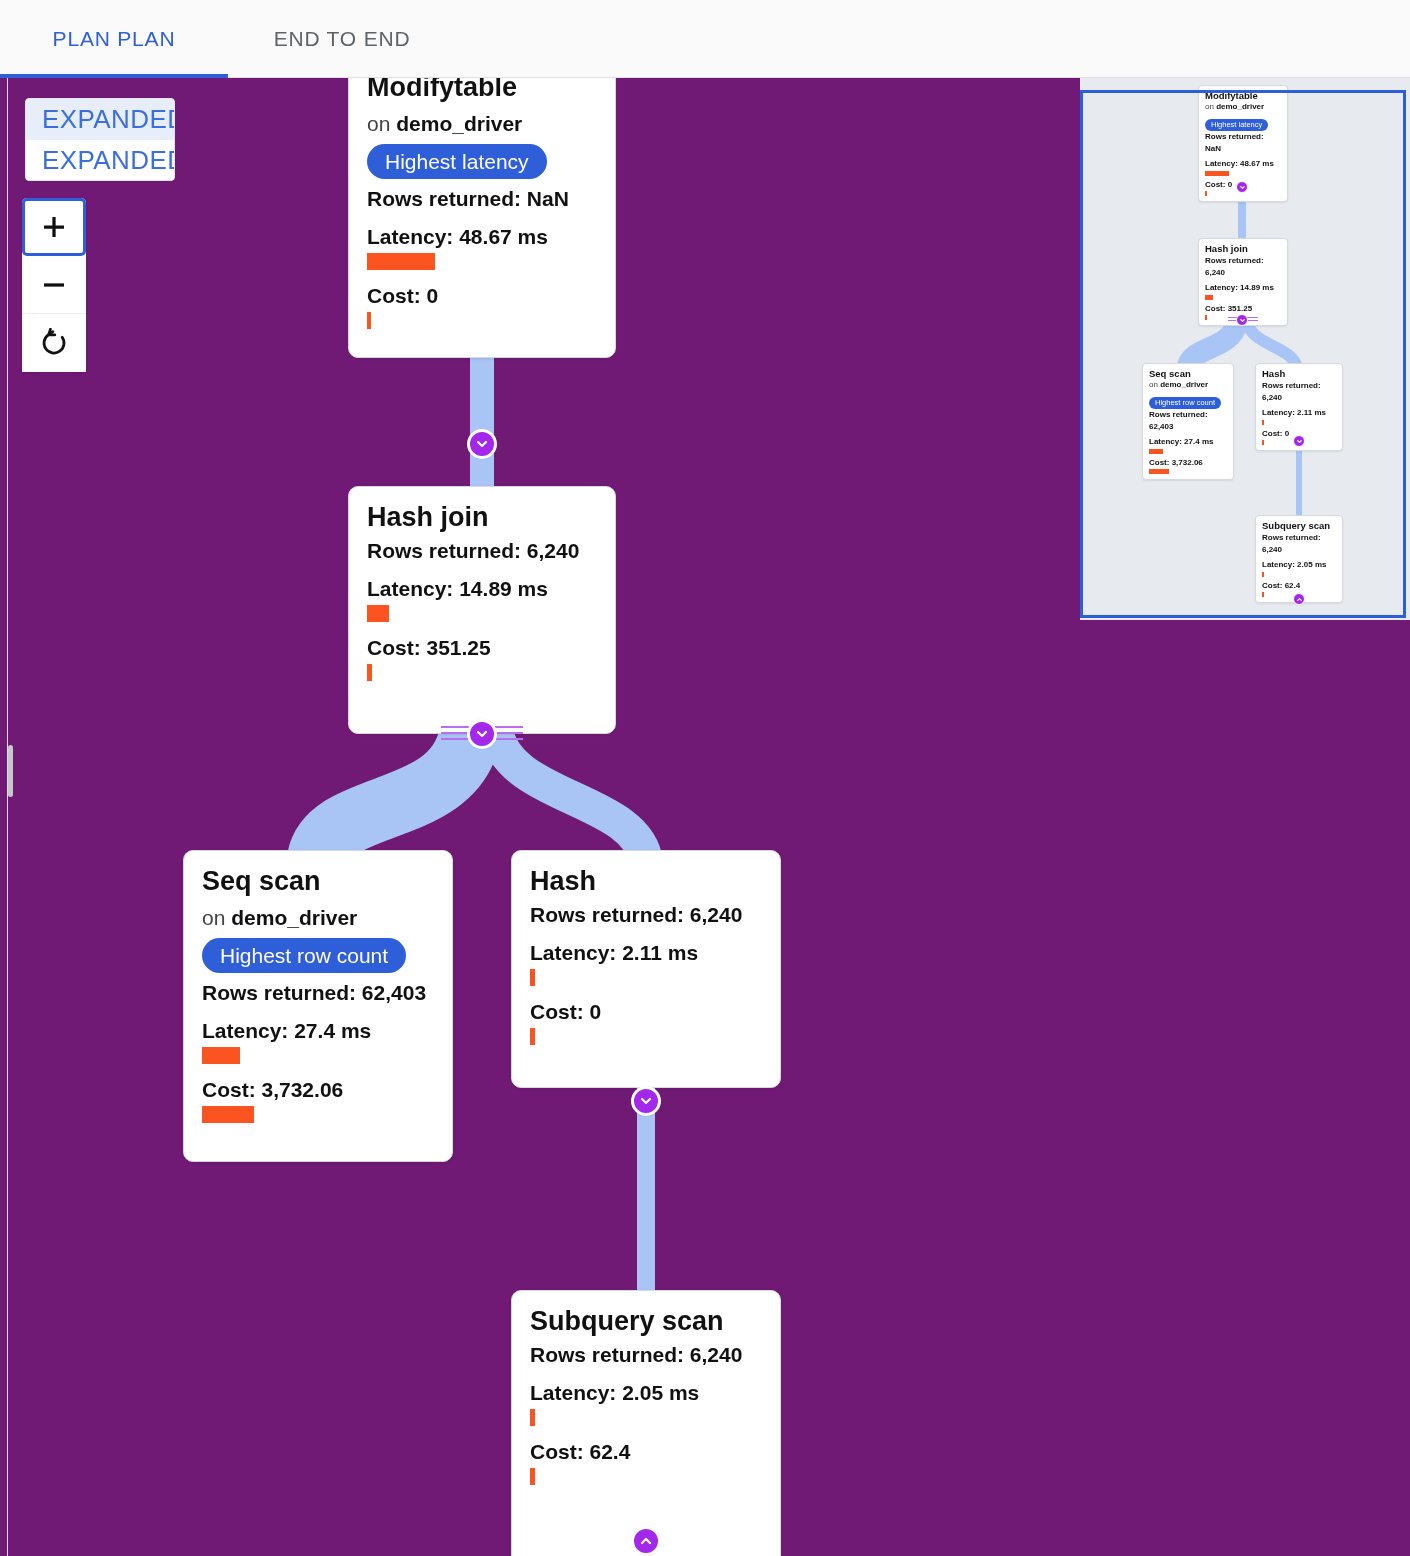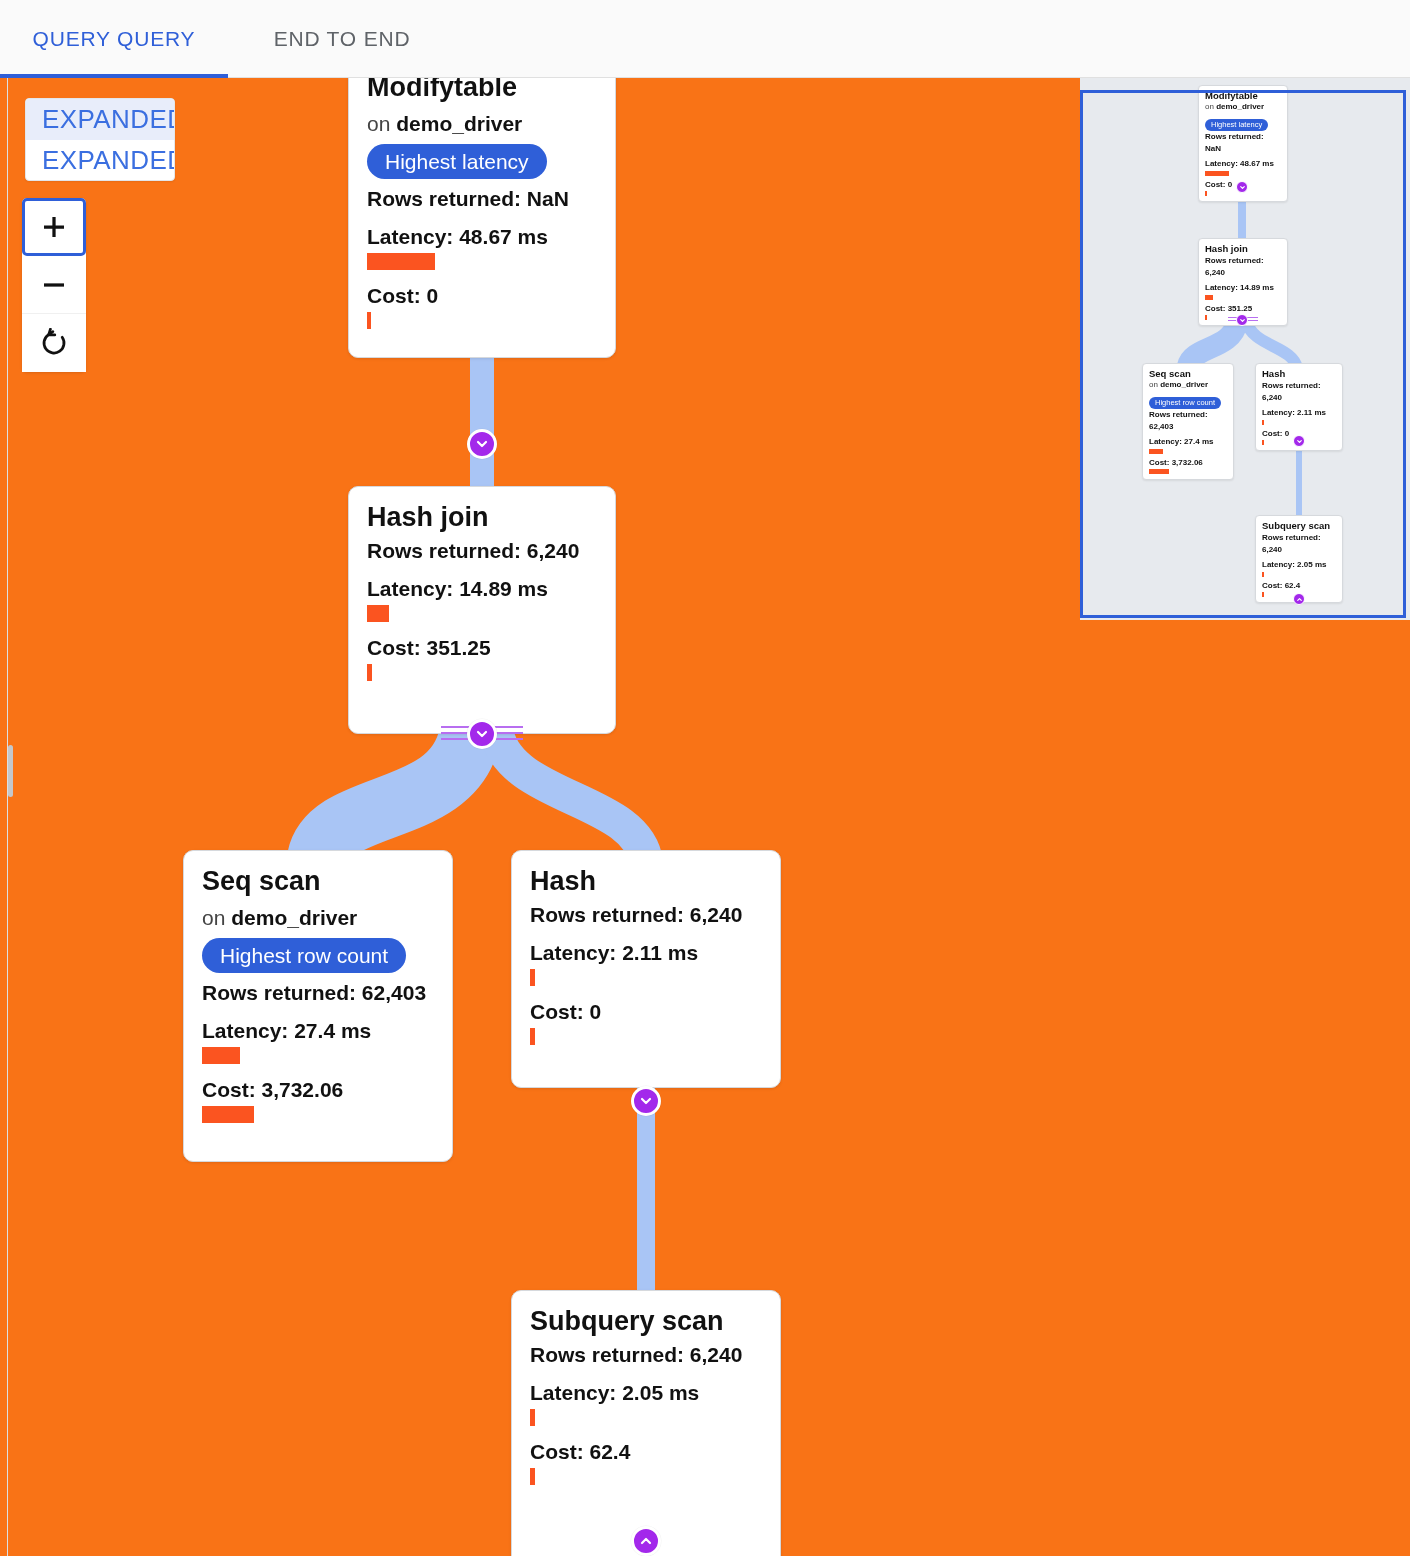--- a/index.html
+++ b/index.html
@@ -28,21 +28,21 @@
   #tab-query-plan { left: 0; width: 228px; }
   #tab-end-to-end { left: 228px; width: 228px; }
   #tab-underline {
     position: absolute; left: 0; top: 74px; width: 228px; height: 4px;
     background: #2f5fd8;
   }
 
   
   #canvas {
     position: absolute; left: 0; top: 78px; width: 1410px; height: 1478px;
-    background: #f97316; overflow: hidden;
+    background: #701a75; overflow: hidden;
   }
   #left-divider {
     position: absolute; left: 7px; top: 0; width: 1px; height: 1478px;
     background: #dcdfe3;
   }
   #left-scroll-thumb {
     position: absolute; left: 8px; top: 667px; width: 5px; height: 52px;
     background: #c4c7cb; border-radius: 3px;
   }
 
@@ -138,21 +138,21 @@
     display: flex; align-items: center; justify-content: center;
   }
   .mini-lines { position: absolute; z-index: 24; }
   .mini-lines i { display: block; height: 1px; background: #b86ef0; margin-bottom: 2px; }
 </style>
 </head>
 <body>
 
 <div id="tabbar">
   <div class="tab active" id="tab-query-plan">
-    <span>QUERY QUERY</span>
+    <span>PLAN PLAN</span>
   </div>
   <div class="tab inactive" id="tab-end-to-end">
     <span>END TO END</span>
   </div>
   <div id="tab-underline"></div>
 </div>
 
 <div id="canvas">
 
   <div id="left-divider"></div>

